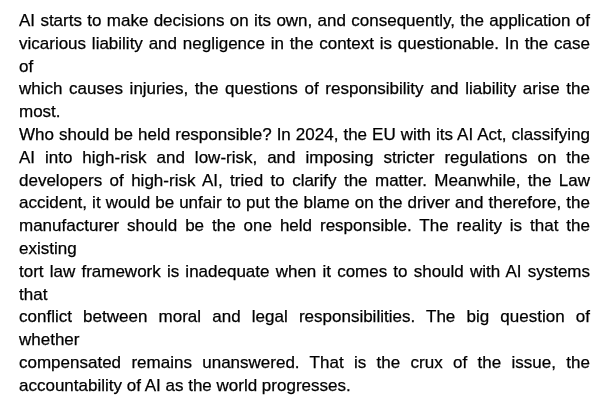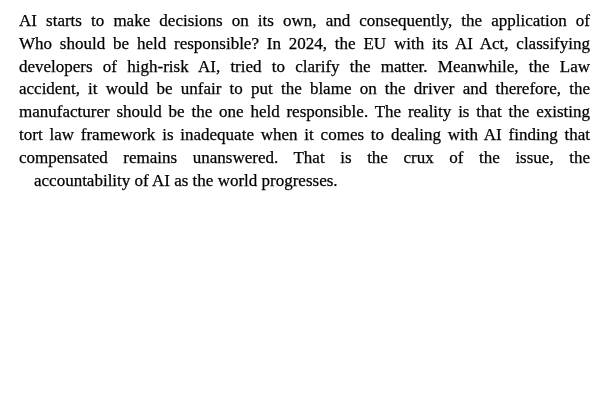--- a/index.html
+++ b/index.html
@@ -14,43 +14,46 @@
     color: var(--fg, #000000);
   }
   .page {
     box-sizing: border-box;
     width: 611px;
     height: 410px;
     padding: 10px 21px 0 19px;
     background: var(--bg, #ffffff);
   }
   .paragraph {
-    font-family: Liberation Serif, serif;
+    font-family: Liberation Sans, sans-serif;
     font-size: 17px;
     line-height: 22.8px;
     color: var(--fg, #000000);
     -webkit-text-stroke: 0.25px currentColor;
   }
   .line {
     text-align: justify;
     text-align-last: justify;
     white-space: normal;
   }
   .line.last {
     text-align-last: left;
-    margin-left: 15px;
   }
 </style>
 </head>
 <body>
 
 <div class="page">
   <div class="paragraph">
       <div class="line">AI starts to make decisions on its own, and consequently, the application of</div>
+      <div class="line">vicarious liability and negligence in the context is questionable. In the case of</div>
+      <div class="line">which causes injuries, the questions of responsibility and liability arise the most.</div>
       <div class="line">Who should be held responsible? In 2024, the EU with its AI Act, classifying</div>
+      <div class="line">AI into high-risk and low-risk, and imposing stricter regulations on the</div>
       <div class="line">developers of high-risk AI, tried to clarify the matter. Meanwhile, the Law</div>
       <div class="line">accident, it would be unfair to put the blame on the driver and therefore, the</div>
       <div class="line">manufacturer should be the one held responsible. The reality is that the existing</div>
-      <div class="line">tort law framework is inadequate when it comes to dealing with AI finding that</div>
+      <div class="line">tort law framework is inadequate when it comes to should with AI systems that</div>
+      <div class="line">conflict between moral and legal responsibilities. The big question of whether</div>
       <div class="line">compensated remains unanswered. That is the crux of the issue, the</div>
       <div class="line last">accountability of AI as the world progresses.</div>
     </div>
 </div>
 
 </body></html>

